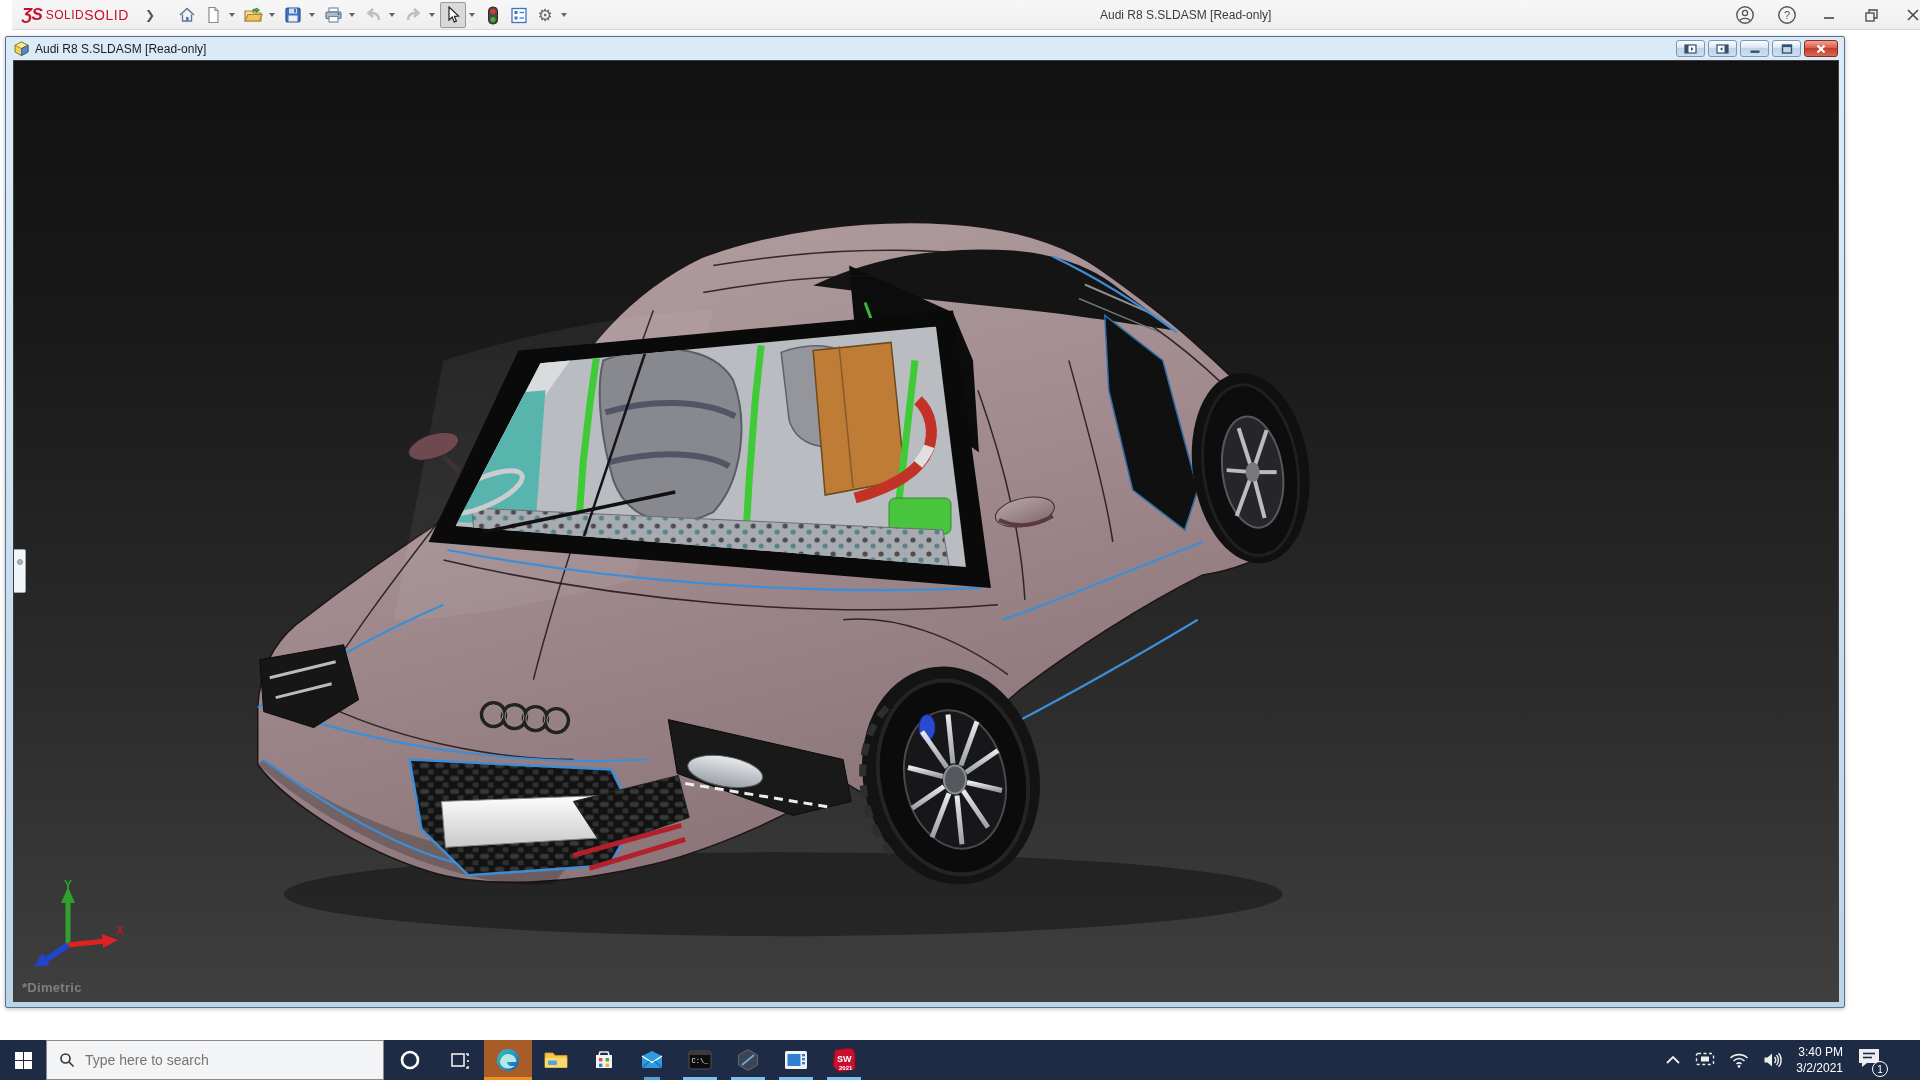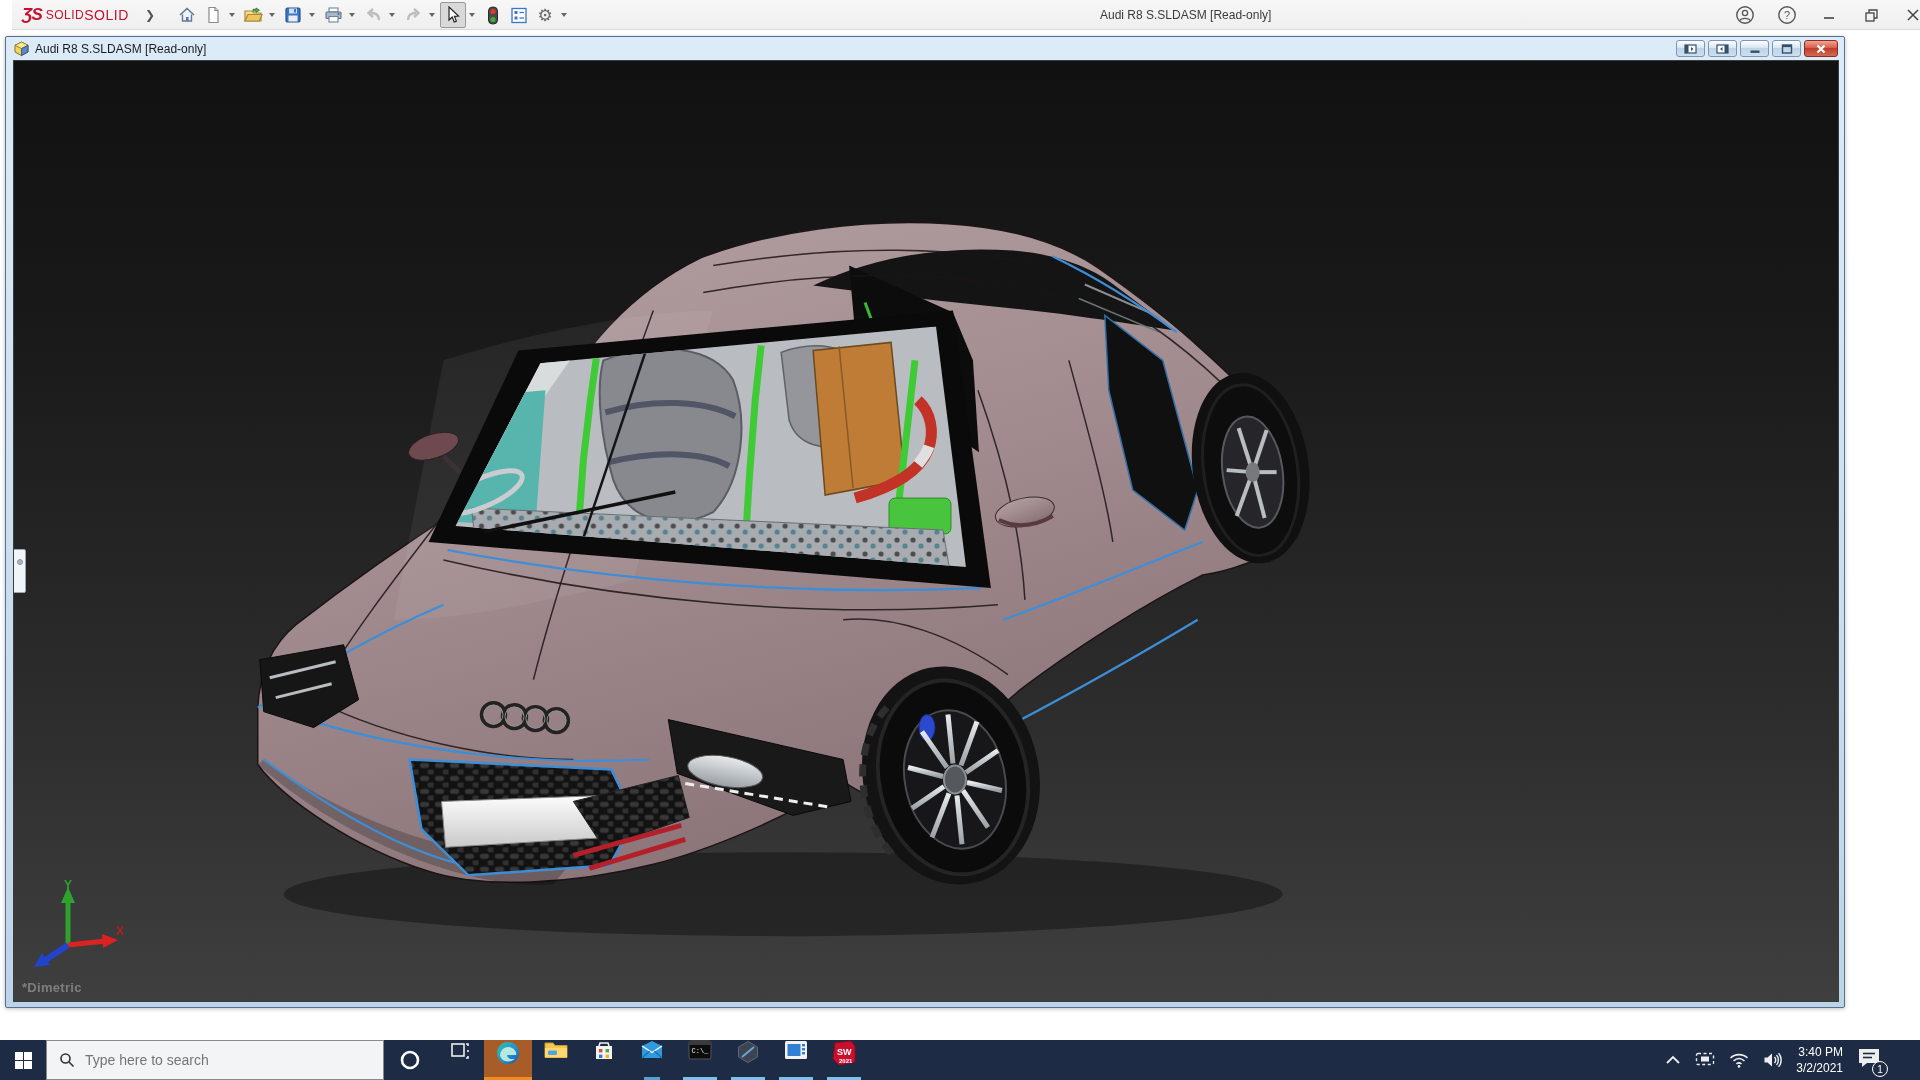--- a/index.html
+++ b/index.html
@@ -37,21 +37,21 @@
   #view-label { position:absolute; left:8px; bottom:6px; font-size:13px; font-weight:bold; color:#7e7e7e; letter-spacing:.3px; }
   #triad { position:absolute; left:14px; bottom:30px; }
   #model-svg { position:absolute; left:0; top:0; width:100%; height:100%; }
 
   
   #taskbar { position:absolute; left:0; top:1040px; width:1920px; height:40px; background:#1d2b44; display:flex; align-items:stretch; }
   #start-btn { width:46px; display:flex; align-items:center; justify-content:center; }
   #search-box { width:338px; background:#f3f4f6; display:flex; align-items:center; padding-left:12px; gap:10px; border:1px solid #8a8a8a; }
   #search-box input { border:none; outline:none; background:transparent; font-size:14px; color:#4a4a4a; width:270px; font-family:"Liberation Sans",sans-serif; }
   #cortana { width:52px; display:flex; align-items:center; justify-content:center; }
-  .app-cell { width:48px; display:flex; align-items:flex-start; justify-content:center; position:relative; }
+  .app-cell { width:48px; display:flex; align-items:center; justify-content:center; position:relative; }
   .app-cell.active { background:#a85c28; }
   .app-cell .runline { position:absolute; bottom:0; left:7px; right:7px; height:3px; background:#7fc0f0; }
   .app-cell.active .runline { background:#ef8d1f; left:0; right:0; }
   .app-cell .runline.short { left:16px; right:16px; background:#5a9fd4; }
   #tray { margin-left:auto; display:flex; align-items:center; gap:14px; padding-right:18px; }
   #clock { text-align:right; color:#fff; font-size:12px; line-height:1.35; }
   #action-center { position:relative; width:26px; height:26px; }
   #ac-badge { position:absolute; right:-5px; bottom:-4px; min-width:16px; height:16px; border-radius:8px; background:#1d2b44; border:1.5px solid #fff; color:#fff; font-size:10px; display:flex; align-items:center; justify-content:center; }
   #show-desktop { width:5px; border-left:1px solid #4a5a74; }
 </style>

